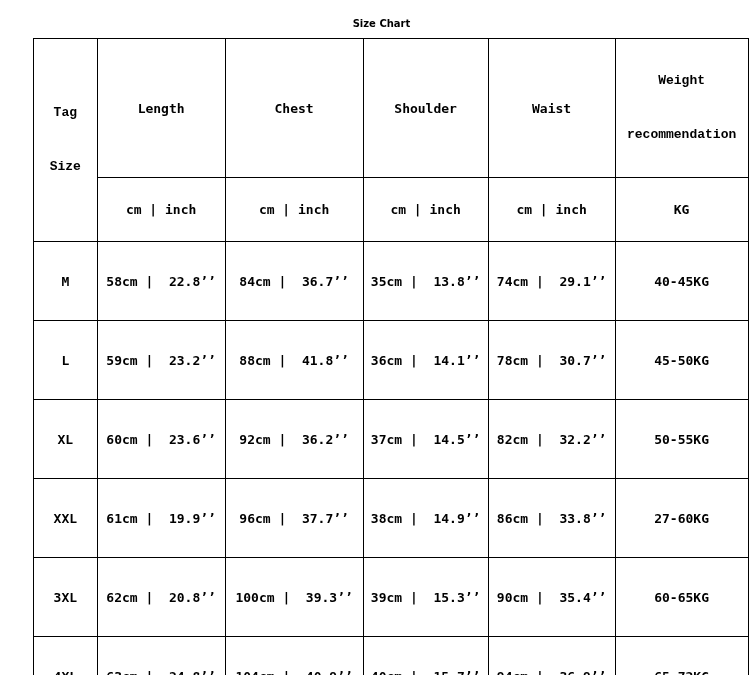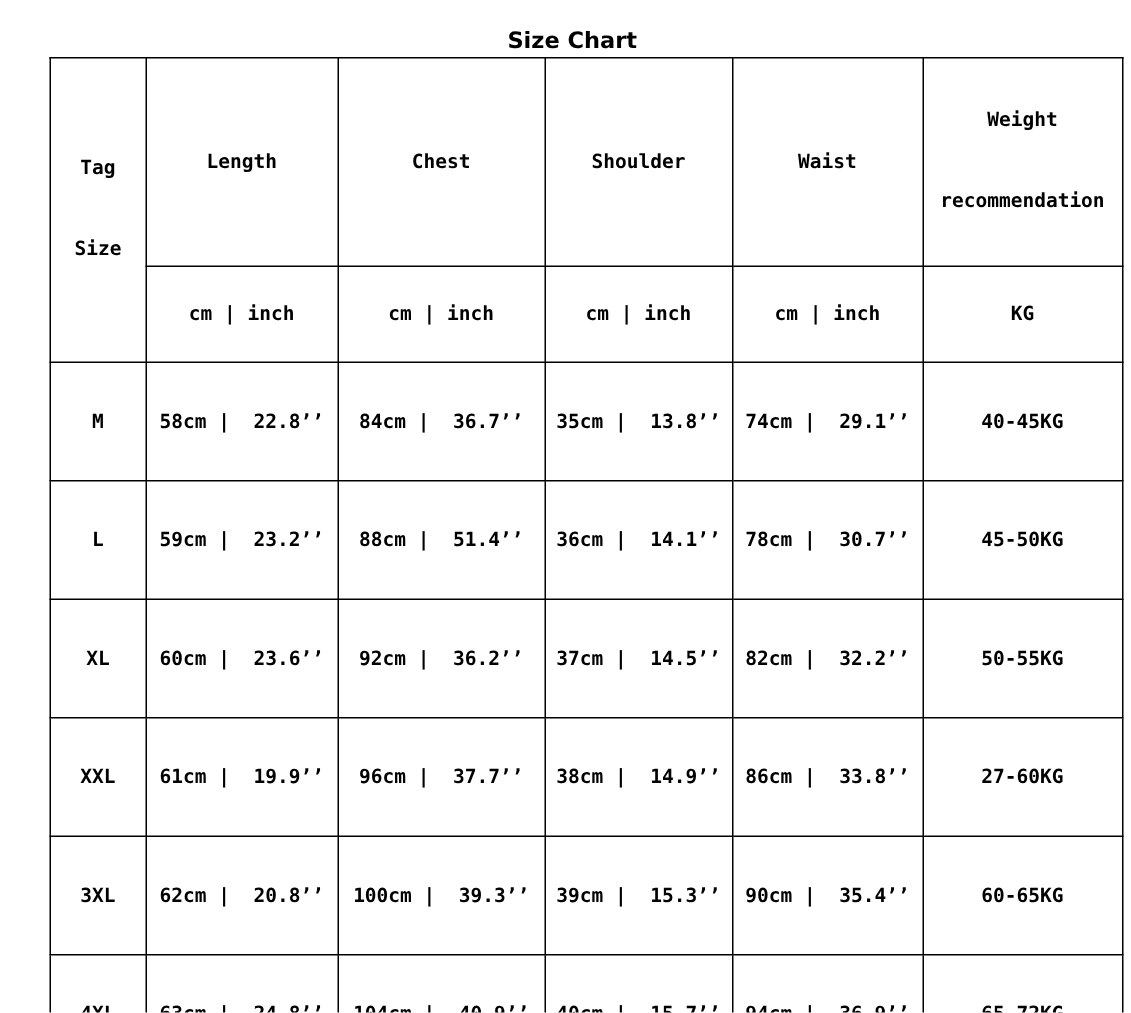--- a/index.html
+++ b/index.html
@@ -11,21 +11,21 @@
     font-family: "DejaVu Sans Mono", "Liberation Mono", monospace;
   }
   .page-title {
     position: absolute;
     top: 18px;
     left: 33px;
     width: 697px;
     text-align: center;
     font-family: "DejaVu Sans", "Liberation Sans", sans-serif;
     font-weight: bold;
-    font-size: 15px;
+    font-size: 10px;
     color: #000000;
   }
   table.size-table {
     position: absolute;
     left: 33px;
     top: 38px;
     border-collapse: collapse;
     table-layout: fixed;
   }
   table.size-table td, table.size-table th {
@@ -35,21 +35,21 @@
     font-weight: bold;
     font-size: 13px;
     color: #000000;
     white-space: pre;
     padding: 0;
     font-family: "DejaVu Sans Mono", "Liberation Mono", monospace;
   }
   tr.hdr-row-1 { height: 80px; }
   tr.hdr-row-2 { height: 64px; }
   tr.data-row  { height: 79px; }
-  .two-line div { line-height: 24px; }
+  .two-line div { line-height: 24px; font-family: Liberation Mono, monospace; }
 </style>
 </head>
 <body>
 
 <div class="page-title">Size Chart</div>
 
 <table class="size-table">
   <colgroup>
     <col style="width:46px">
     <col style="width:128px">
@@ -85,21 +85,21 @@
       <td>M</td>
       <td>58cm |  22.8’’</td>
       <td>84cm |  36.7’’</td>
       <td>35cm |  13.8’’</td>
       <td>74cm |  29.1’’</td>
       <td>40-45KG</td>
     </tr>
     <tr class="data-row">
       <td>L</td>
       <td>59cm |  23.2’’</td>
-      <td>88cm |  51.4’’</td>
+      <td>88cm |  41.8’’</td>
       <td>36cm |  14.1’’</td>
       <td>78cm |  30.7’’</td>
       <td>45-50KG</td>
     </tr>
     <tr class="data-row">
       <td>XL</td>
       <td>60cm |  23.6’’</td>
       <td>92cm |  36.2’’</td>
       <td>37cm |  14.5’’</td>
       <td>82cm |  32.2’’</td>

